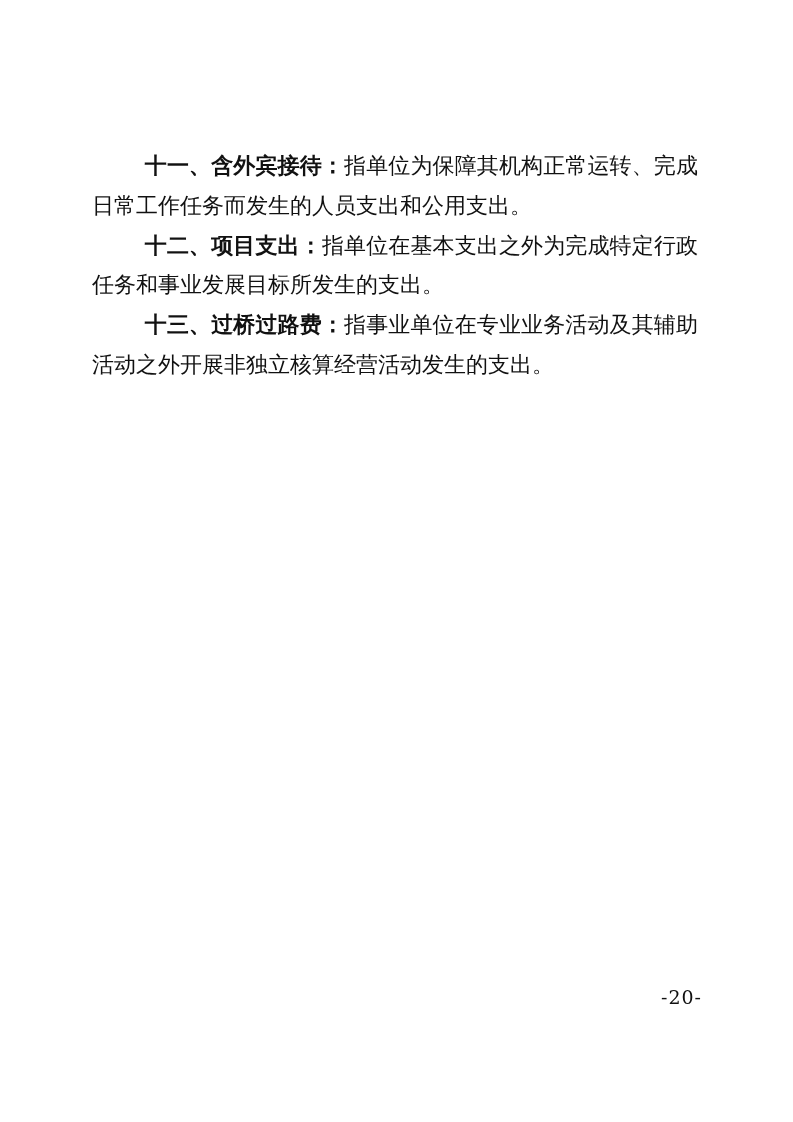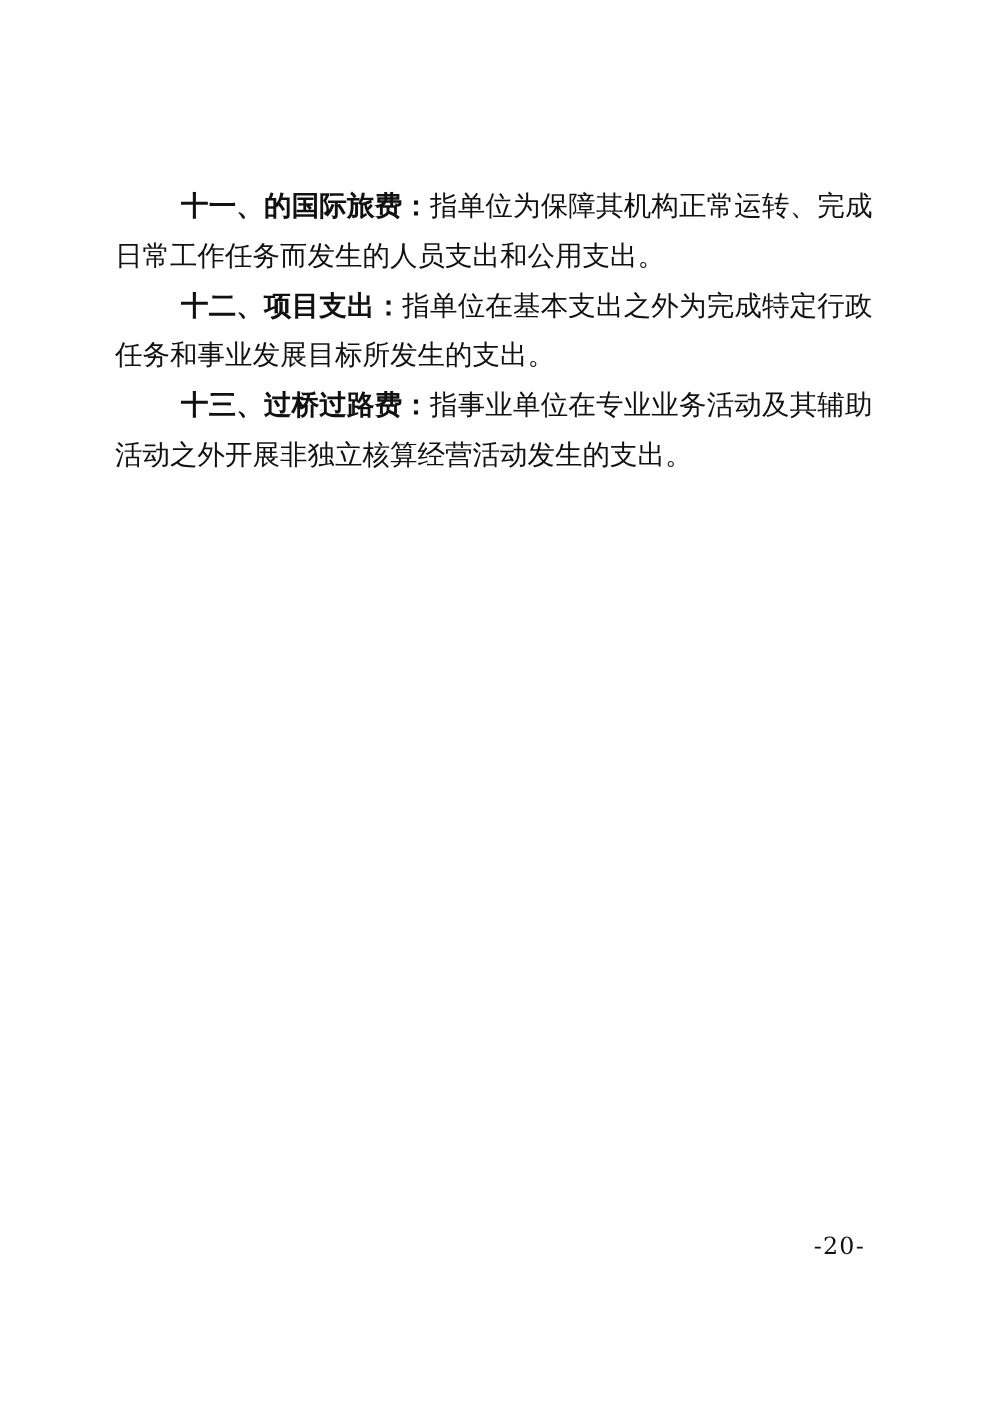--- a/index.html
+++ b/index.html
@@ -32,36 +32,36 @@
     text-indent: 2.4em;
   }
   .para-heading {
     font-weight: bold;
   }
   .para-body {
     font-weight: normal;
   }
   .page-number {
     position: absolute;
-    right: 101px;
+    right: 91px;
     top: 986px;
     font-size: 19px;
     letter-spacing: 1px;
     font-family: "DejaVu Serif", "Liberation Serif", serif;
     color: #111111;
   }
 </style>
 </head>
 <body>
 
 <div class="page">
 
   <div class="content">
 
-    <p><span class="para-heading">十一、的国际旅费：</span><span class="para-body">指单位为保障其机构正常运转、完成日常工作任务而发生的人员支出和公用支出。</span></p>
+    <p><span class="para-heading">十一、含外宾接待：</span><span class="para-body">指单位为保障其机构正常运转、完成日常工作任务而发生的人员支出和公用支出。</span></p>
 
     <p><span class="para-heading">十二、项目支出：</span><span class="para-body">指单位在基本支出之外为完成特定行政任务和事业发展目标所发生的支出。</span></p>
 
     <p><span class="para-heading">十三、过桥过路费：</span><span class="para-body">指事业单位在专业业务活动及其辅助活动之外开展非独立核算经营活动发生的支出。</span></p>
 
 
 
   </div>
 
   <div class="page-number">-20-</div>

